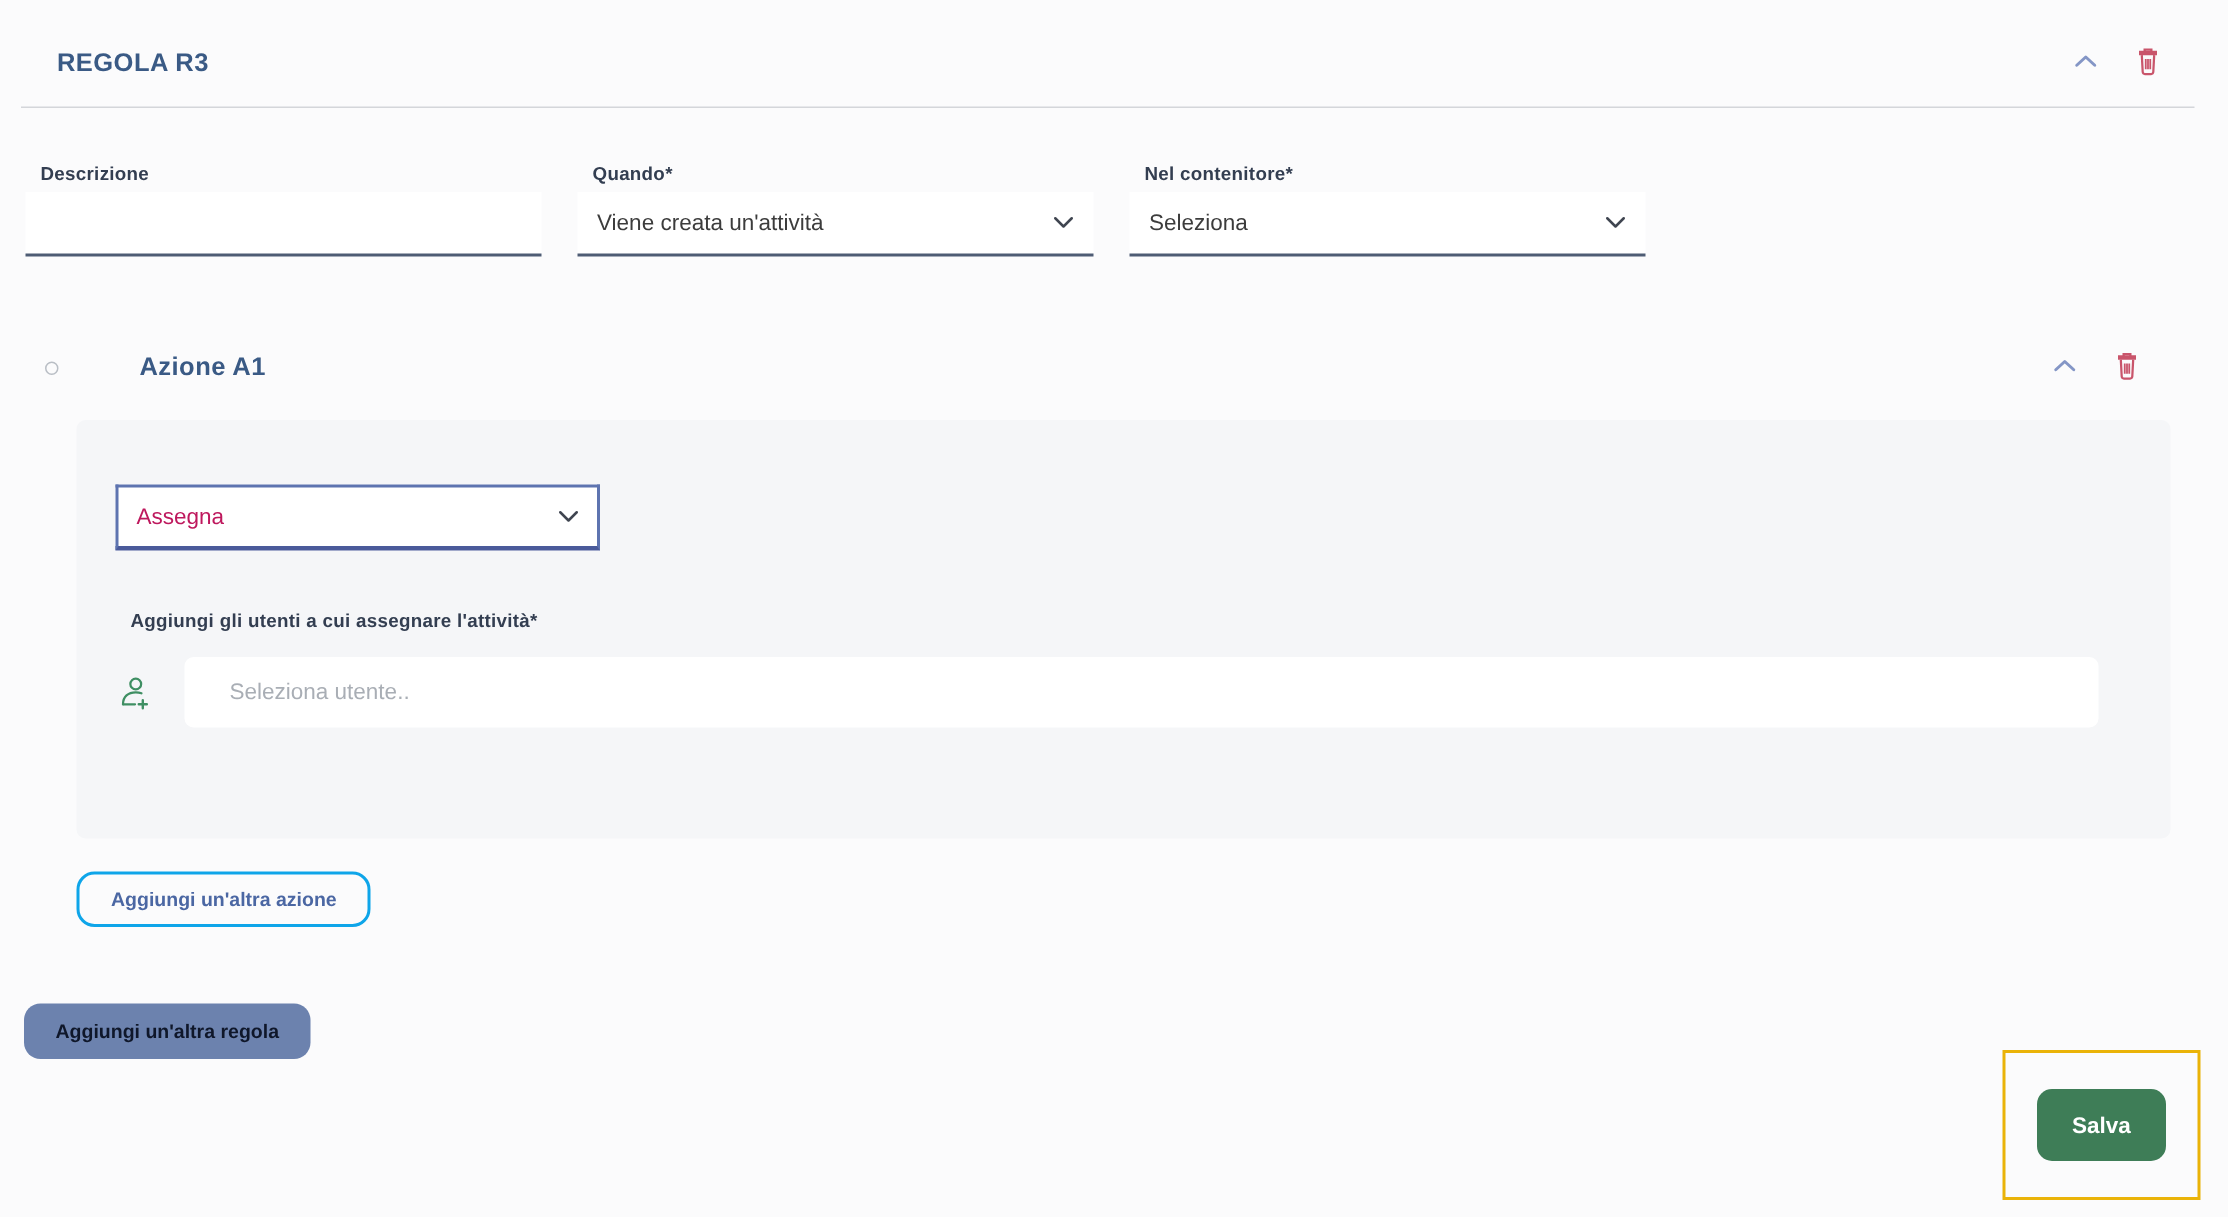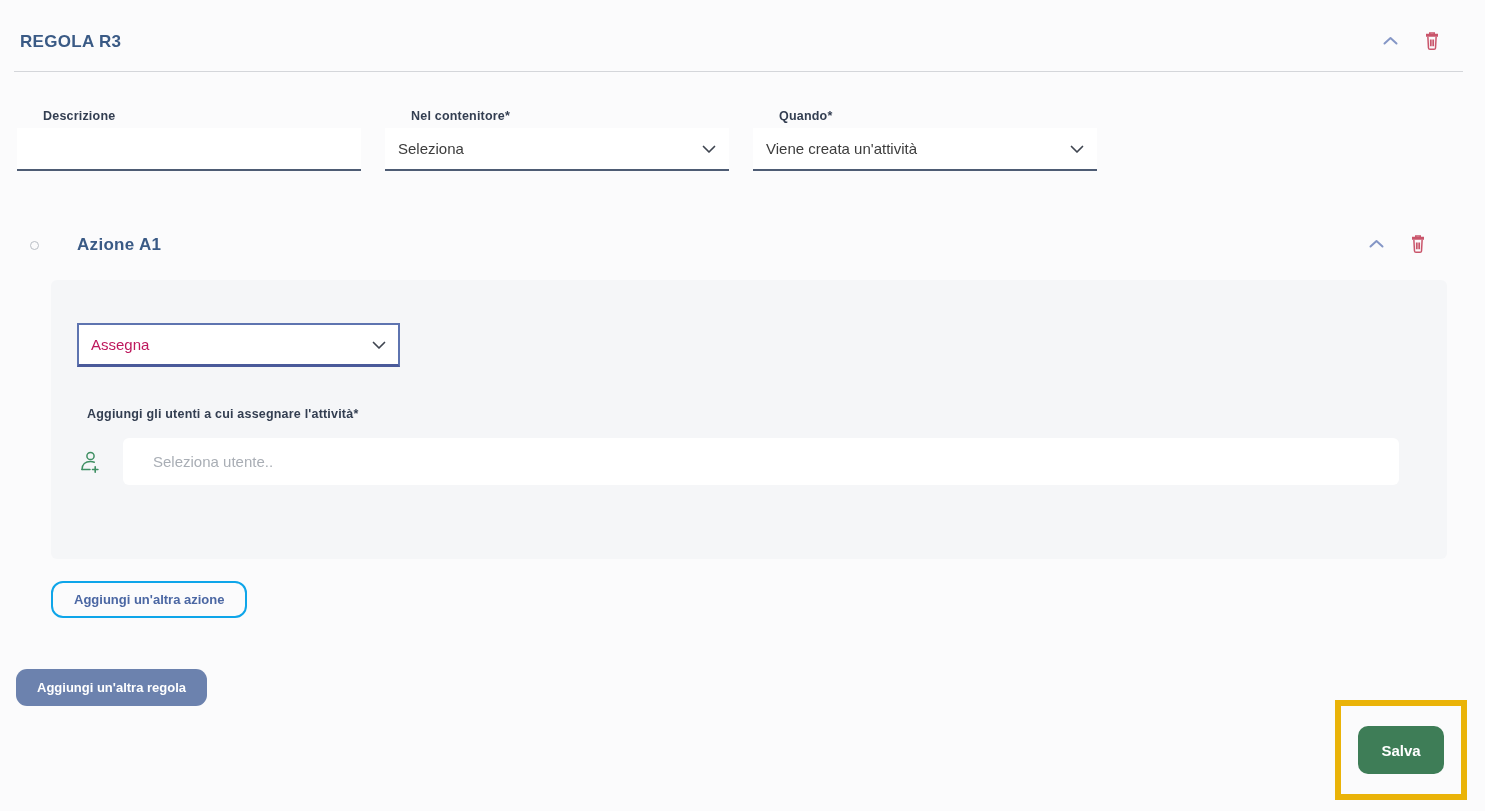--- a/index.html
+++ b/index.html
@@ -7,35 +7,35 @@
   body {
     background:#fbfbfc;
     font-family:"Liberation Sans", sans-serif;
     position:relative;
     overflow:hidden;
     color:#333e51;
   }
   
   .rule-header {
     display:flex; align-items:center; justify-content:space-between;
-    padding:30px 44px 0 20px;
+    padding:30px 44px 0 38px;
   }
   .rule-title {
     font-size:17px; font-weight:bold; color:#3a5a85; letter-spacing:.3px;
   }
   .header-icons { display:flex; align-items:center; gap:24px; }
   .icon-btn { background:none; border:none; padding:0; cursor:pointer; display:flex; align-items:center; }
   .divider { border-bottom:1px solid #d4d6da; margin:17px 22px 0 14px; }
 
   
   .fields-row { display:flex; gap:24px; margin:37px 0 0 17px; }
   .field { width:344px; }
   .field-label {
     font-size:12.5px; font-weight:bold; color:#333e51;
-    margin:0 0 5px 26px; letter-spacing:.2px;
+    margin:0 0 5px 10px; letter-spacing:.2px;
   }
   .text-input {
     width:100%; height:43px; background:#fff;
     border:none; border-bottom:2px solid #4e5c74;
     font-family:"Liberation Sans", sans-serif; font-size:15px; color:#3c3c3c;
     padding:0 12px; outline:none;
   }
   .select-box {
     height:43px; background:#fff; border-bottom:2px solid #4e5c74;
     display:flex; align-items:center; justify-content:space-between;
@@ -43,21 +43,21 @@
   }
 
   
   .action-header { display:flex; align-items:center; margin:62px 58px 0 17px; }
   .bullet {
     width:9px; height:9px; border:1.5px solid #b9bec5; border-radius:50%;
     margin-left:13px; flex:none;
   }
   .action-title {
     font-size:17px; font-weight:bold; color:#3a5a85; letter-spacing:.3px;
-    margin-left:38px; flex:1;
+    margin-left:54px; flex:1;
   }
 
   
   .panel {
     margin:23px 38px 0 51px;
     background:#f5f6f8; border-radius:6px;
     padding:37px 48px 0 26px; height:279px;
   }
   .exec-select {
     margin-top:6px; width:323px; height:44px; background:#fff;
@@ -78,26 +78,26 @@
   
   .add-action-btn {
     margin:22px 0 0 51px; height:37px; padding:0 21px;
     background:transparent; border:2px solid #0ea5e9; border-radius:12px;
     color:#4b67a3; font-family:"Liberation Sans", sans-serif;
     font-weight:bold; font-size:13px; cursor:pointer; display:block;
   }
   .add-rule-btn {
     margin:51px 0 0 16px; height:37px; padding:0 21px;
     background:#6c82ae; border:none; border-radius:11px;
-    color:#ffffff; font-family:"Liberation Sans", sans-serif;
+    color:#0f172a; font-family:"Liberation Sans", sans-serif;
     font-weight:bold; font-size:13px; cursor:pointer; display:block;
   }
   .save-highlight {
     position:absolute; left:1335px; top:700px; width:132px; height:100px;
-    border:6px solid #eab308; background:transparent;
+    border:2px solid #eab308; background:transparent;
     display:flex; align-items:center; justify-content:center;
   }
   .save-btn {
     width:86px; height:48px; background:#3e7d57; border:none; border-radius:10px;
     color:#ffffff; font-family:"Liberation Sans", sans-serif;
     font-size:15px; font-weight:bold; cursor:pointer;
   }
 </style>
 </head>
 <body>
@@ -125,34 +125,34 @@
   </div>
 </div>
 <div class="divider"></div>
 
 <div class="fields-row">
   <div class="field">
     <div class="field-label">Descrizione</div>
     <input class="text-input" type="text" value="" style="">
   </div>
   <div class="field">
+    <div class="field-label">Quando*</div>
+    <div class="select-box">
+      <span>Viene creata un'attività</span>
+      <span>
+        <svg width="14" height="9" viewBox="0 0 14 9">
+            <path d="M1.5 1.5 L7 7 L12.5 1.5" fill="none" stroke="#3f4550" stroke-width="1.7" stroke-linecap="round" stroke-linejoin="round"></path>
+          </svg>
+      </span>
+    </div>
+  </div>
+  <div class="field">
     <div class="field-label">Nel contenitore*</div>
     <div class="select-box">
       <span>Seleziona</span>
-      <span>
-        <svg width="14" height="9" viewBox="0 0 14 9">
-            <path d="M1.5 1.5 L7 7 L12.5 1.5" fill="none" stroke="#3f4550" stroke-width="1.7" stroke-linecap="round" stroke-linejoin="round"></path>
-          </svg>
-      </span>
-    </div>
-  </div>
-  <div class="field">
-    <div class="field-label">Quando*</div>
-    <div class="select-box">
-      <span>Viene creata un'attività</span>
       <span>
         <svg width="14" height="9" viewBox="0 0 14 9">
             <path d="M1.5 1.5 L7 7 L12.5 1.5" fill="none" stroke="#3f4550" stroke-width="1.7" stroke-linecap="round" stroke-linejoin="round"></path>
           </svg>
       </span>
     </div>
   </div>
 </div>
 
 <div class="action-header">

